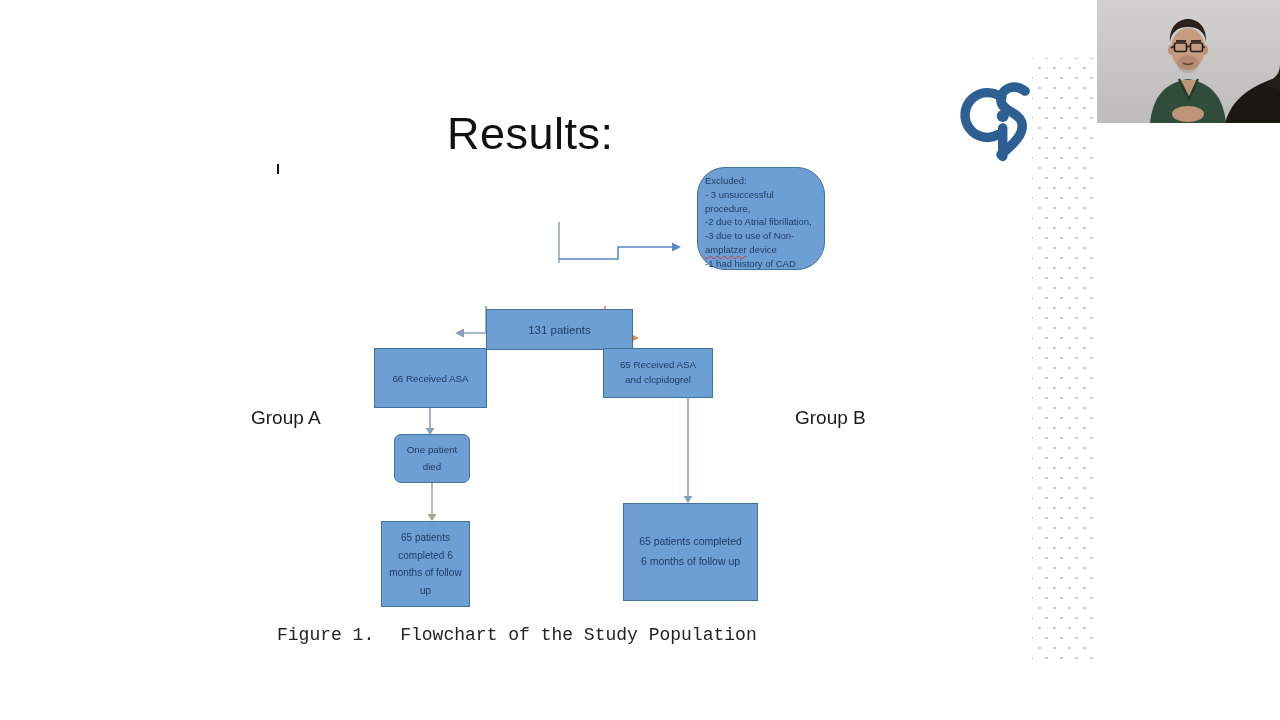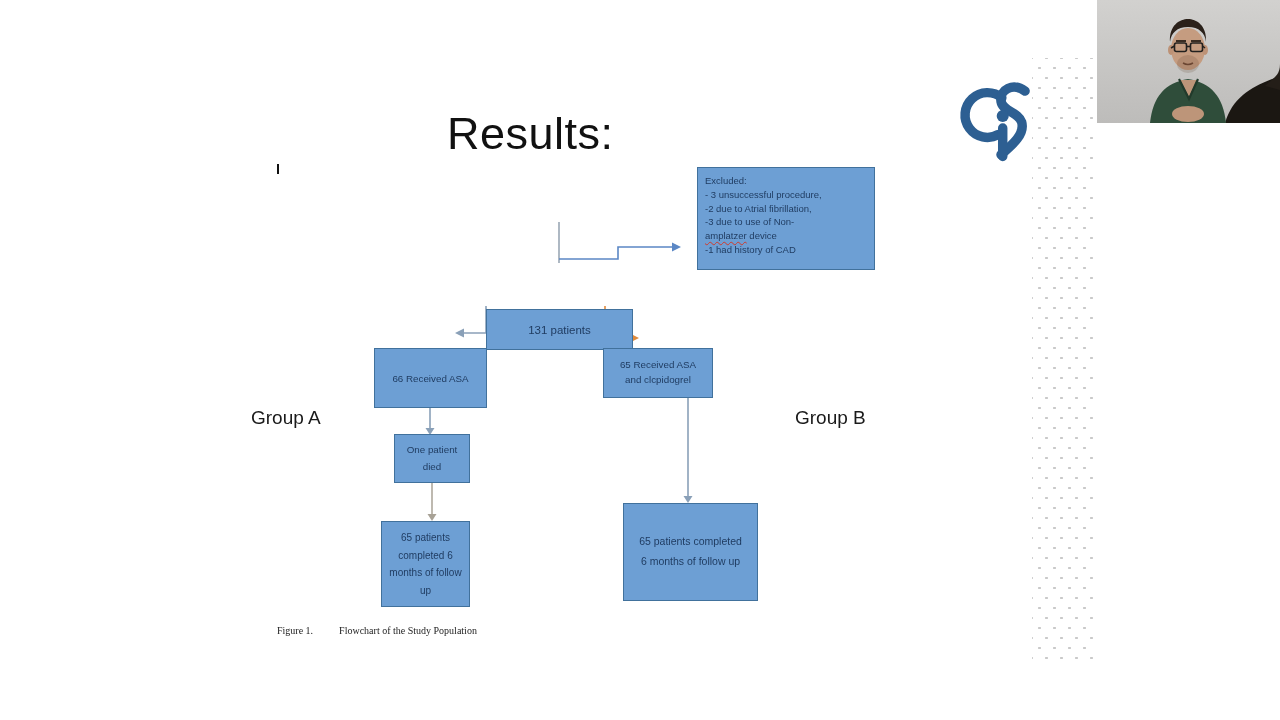--- a/index.html
+++ b/index.html
@@ -9,34 +9,34 @@
   .slide{position:absolute;left:0;top:52px;width:1093px;height:616px;background:#ffffff;}
   .slide-title{position:absolute;left:447px;top:56px;font-size:45px;font-weight:400;
                color:#111;letter-spacing:0.5px;}
   .stray-tick{position:absolute;left:277px;top:112px;width:2px;height:10px;background:#111;}
   
   .fbox{position:absolute;box-sizing:border-box;background:#6d9fd4;border:1.6px solid #41719c;
         color:#1e3a5f;display:flex;align-items:center;justify-content:center;text-align:center;}
   .fbox-white{position:absolute;box-sizing:border-box;background:#fff;border:1.5px solid #4a4a4a;
         color:#1a1a1a;display:flex;align-items:center;justify-content:center;text-align:center;}
   .box-eligibility{left:452px;top:131px;width:201px;height:39px;font-size:12.5px;}
-  .box-excluded{left:697px;top:115px;width:178px;height:103px;font-size:9.5px;line-height:1.45;
-        display:block;text-align:left;padding:6px 7px;}
+  .box-excluded{left:697px;top:115px;width:128px;height:103px;font-size:9.5px;line-height:1.45;
+        display:block;text-align:left;padding:6px 7px;border-radius:28px;}
   .box-131{left:486px;top:213px;width:147px;height:41px;font-size:11.5px;margin-top:44px;}
   .box-groupA{left:374px;top:296px;width:113px;height:60px;font-size:9.8px;}
   .box-groupB{left:603px;top:296px;width:110px;height:50px;font-size:9.8px;padding:4px 10px;line-height:1.5;}
-  .box-died{left:394px;top:382px;width:76px;height:49px;font-size:9.8px;line-height:1.7;padding:2px 8px;}
+  .box-died{left:394px;top:382px;width:76px;height:49px;font-size:9.8px;line-height:1.7;padding:2px 8px;border-radius:7px;}
   .box-fuA{left:381px;top:469px;width:89px;height:86px;font-size:10px;line-height:1.75;padding:4px 6px;}
   .box-fuB{left:623px;top:451px;width:135px;height:98px;font-size:10.5px;line-height:1.9;padding:4px 12px;}
   .misspelled{text-decoration:underline wavy #d03a2a 1px;text-underline-offset:2px;}
   .group-label{position:absolute;font-size:19px;color:#1a1a1a;margin-left:25px;}
   .label-A{left:226px;top:355px;}
   .label-B{left:770px;top:355px;text-align:right;}
-  .caption{position:absolute;left:277px;top:573px;font-family:Liberation Serif, serif;
-           font-size:10px;color:#222;}
+  .caption{position:absolute;left:277px;top:573px;font-family:Liberation Mono, monospace;
+           font-size:18px;color:#222;}
   .caption .gap{display:inline-block;width:26px;}
   .connectors{position:absolute;left:0;top:0;width:1093px;height:616px;pointer-events:none;}
   
   .dots{position:absolute;left:1032px;top:6px;width:61px;height:606px;
     background-image:
       radial-gradient(circle,#c9c9c9 1.1px,rgba(255,255,255,0) 1.25px),
       radial-gradient(circle,#c9c9c9 1.1px,rgba(255,255,255,0) 1.25px);
     background-size:15px 20px,15px 20px;
     background-position:0 0,7px 10px;}
   .logo{position:absolute;left:958px;top:26px;width:86px;height:88px;}

